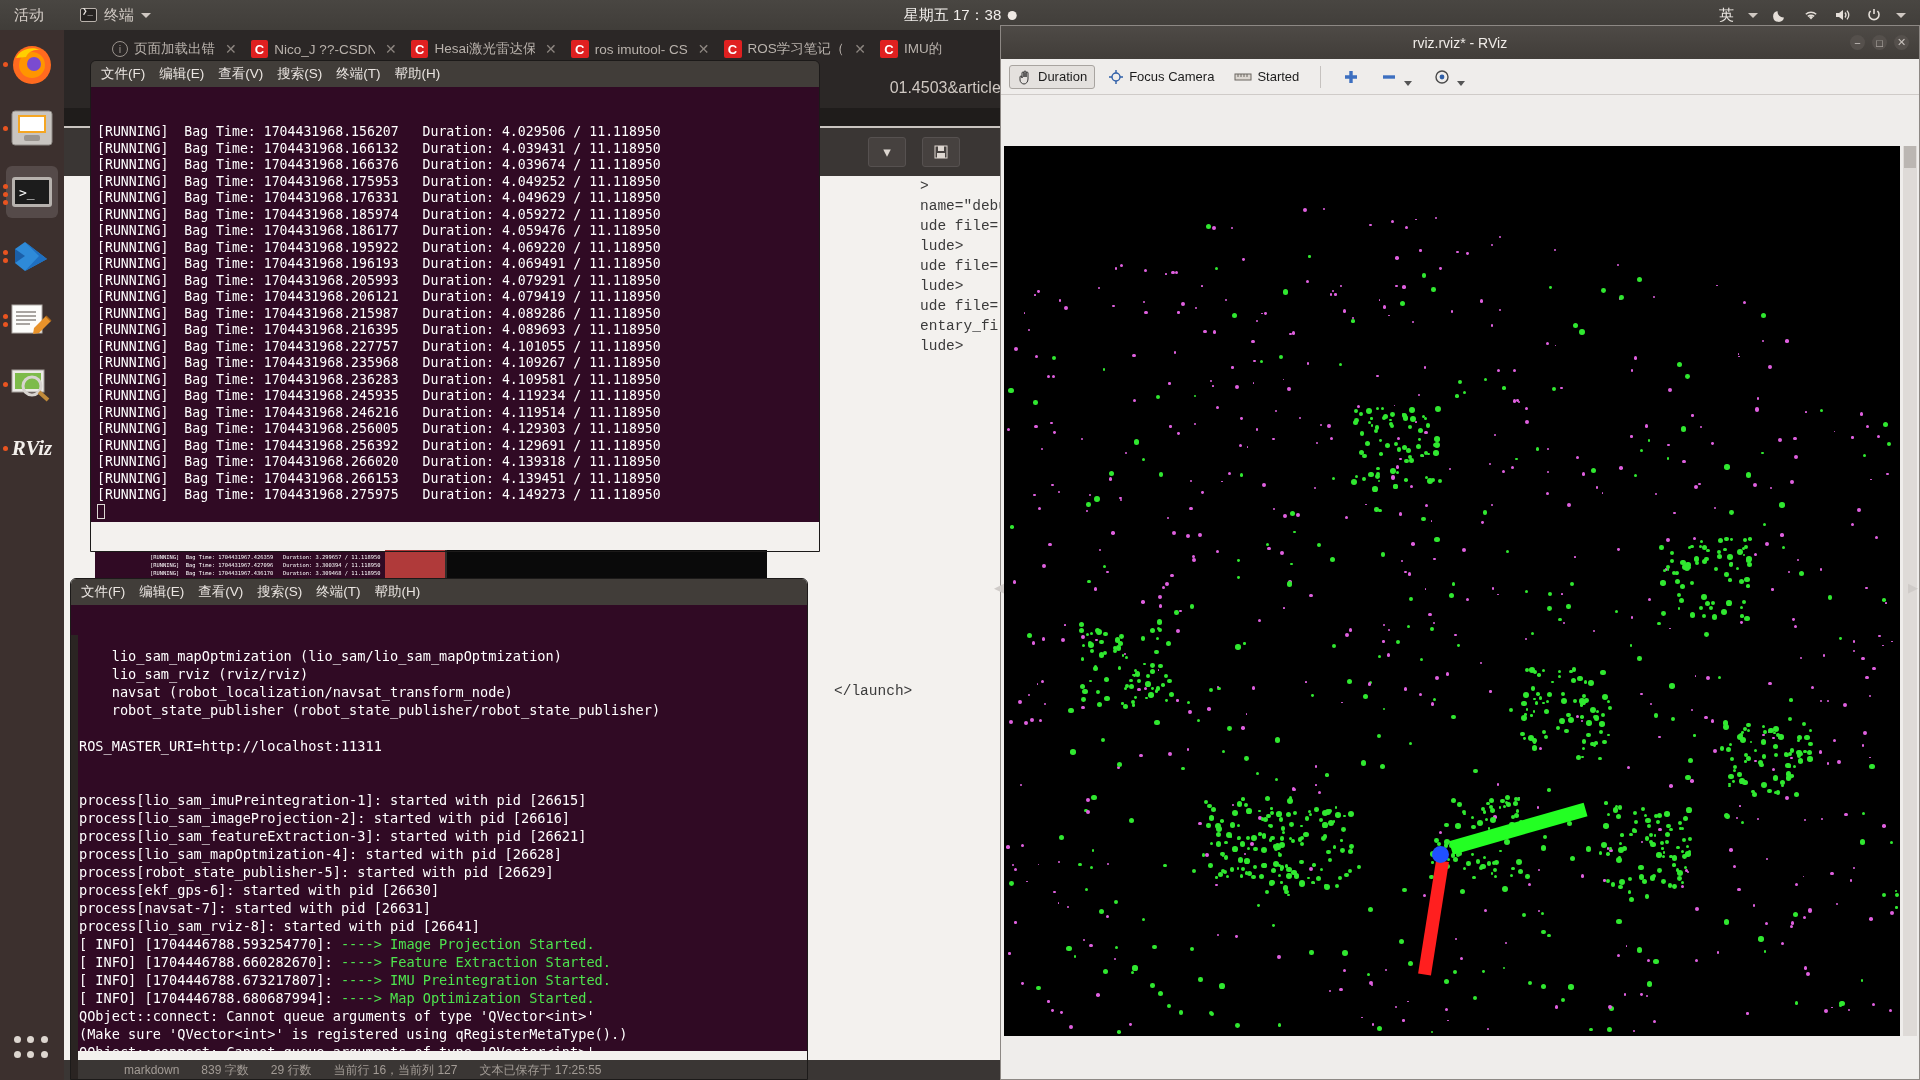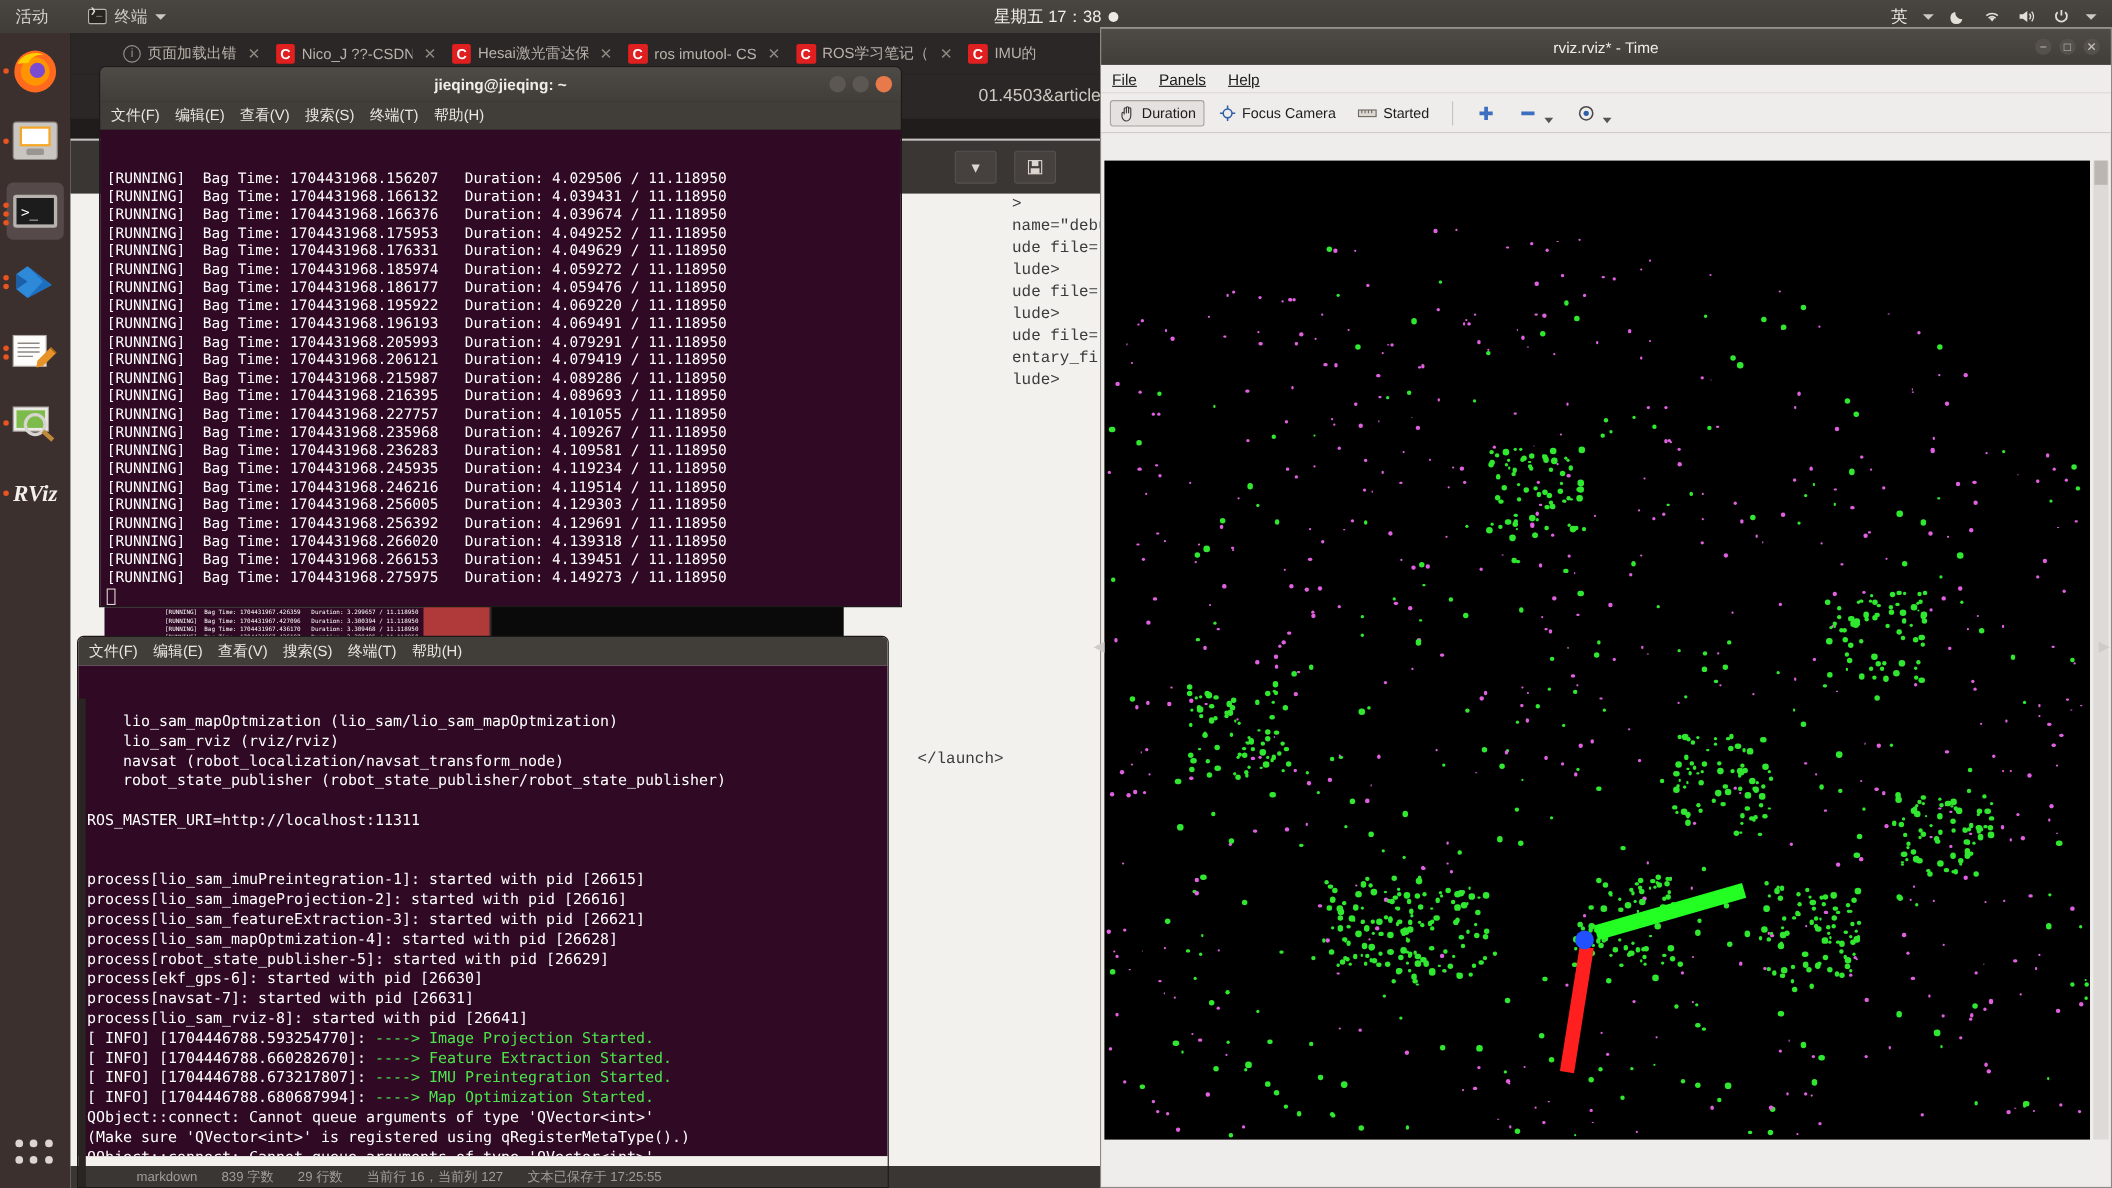--- a/index.html
+++ b/index.html
@@ -363,28 +363,20 @@
 
   <div class="mini-win"><span id="mini-lines"><div>[RUNNING]  Bag Time: 1704431967.426359   Duration: 3.299657 / 11.118950</div><div>[RUNNING]  Bag Time: 1704431967.427096   Duration: 3.300394 / 11.118950</div><div>[RUNNING]  Bag Time: 1704431967.436170   Duration: 3.309468 / 11.118950</div><div>[RUNNING]  Bag Time: 1704431967.436197   Duration: 3.309495 / 11.118950</div></span></div>
   <div class="mini-chip">
       <span>▫</span>
       <span>▫</span>
     </div>
   <div class="mini-red"></div>
   <div class="mini-dark"></div>
 
   <div class="term1">
-    <div class="term1-title">
-      <span>jieqing@jieqing: ~</span>
-      <span class="wbtns">
-        <span class="wbtn"></span>
-        <span class="wbtn"></span>
-        <span class="wbtn close"></span>
-      </span>
-    </div>
     <div class="term-menu">
       <span>文件(F)</span>
       <span>编辑(E)</span>
       <span>查看(V)</span>
       <span>搜索(S)</span>
       <span>终端(T)</span>
       <span>帮助(H)</span>
     </div>
     <div class="term1-body">
       <span id="bag-lines"><div>[RUNNING]  Bag Time: 1704431968.156207   Duration: 4.029506 / 11.118950</div><div>[RUNNING]  Bag Time: 1704431968.166132   Duration: 4.039431 / 11.118950</div><div>[RUNNING]  Bag Time: 1704431968.166376   Duration: 4.039674 / 11.118950</div><div>[RUNNING]  Bag Time: 1704431968.175953   Duration: 4.049252 / 11.118950</div><div>[RUNNING]  Bag Time: 1704431968.176331   Duration: 4.049629 / 11.118950</div><div>[RUNNING]  Bag Time: 1704431968.185974   Duration: 4.059272 / 11.118950</div><div>[RUNNING]  Bag Time: 1704431968.186177   Duration: 4.059476 / 11.118950</div><div>[RUNNING]  Bag Time: 1704431968.195922   Duration: 4.069220 / 11.118950</div><div>[RUNNING]  Bag Time: 1704431968.196193   Duration: 4.069491 / 11.118950</div><div>[RUNNING]  Bag Time: 1704431968.205993   Duration: 4.079291 / 11.118950</div><div>[RUNNING]  Bag Time: 1704431968.206121   Duration: 4.079419 / 11.118950</div><div>[RUNNING]  Bag Time: 1704431968.215987   Duration: 4.089286 / 11.118950</div><div>[RUNNING]  Bag Time: 1704431968.216395   Duration: 4.089693 / 11.118950</div><div>[RUNNING]  Bag Time: 1704431968.227757   Duration: 4.101055 / 11.118950</div><div>[RUNNING]  Bag Time: 1704431968.235968   Duration: 4.109267 / 11.118950</div><div>[RUNNING]  Bag Time: 1704431968.236283   Duration: 4.109581 / 11.118950</div><div>[RUNNING]  Bag Time: 1704431968.245935   Duration: 4.119234 / 11.118950</div><div>[RUNNING]  Bag Time: 1704431968.246216   Duration: 4.119514 / 11.118950</div><div>[RUNNING]  Bag Time: 1704431968.256005   Duration: 4.129303 / 11.118950</div><div>[RUNNING]  Bag Time: 1704431968.256392   Duration: 4.129691 / 11.118950</div><div>[RUNNING]  Bag Time: 1704431968.266020   Duration: 4.139318 / 11.118950</div><div>[RUNNING]  Bag Time: 1704431968.266153   Duration: 4.139451 / 11.118950</div><div>[RUNNING]  Bag Time: 1704431968.275975   Duration: 4.149273 / 11.118950</div></span><span class="term-cursor"></span>
@@ -401,31 +393,26 @@
       <span>帮助(H)</span>
     </div>
     <div class="term2-scroll"></div>
     <div class="term2-body">
       <span id="launch-lines"><div>    lio_sam_mapOptmization (lio_sam/lio_sam_mapOptmization)</div><div>    lio_sam_rviz (rviz/rviz)</div><div>    navsat (robot_localization/navsat_transform_node)</div><div>    robot_state_publisher (robot_state_publisher/robot_state_publisher)</div><div>&nbsp;</div><div>ROS_MASTER_URI=http://localhost:11311</div><div>&nbsp;</div><div>&nbsp;</div><div>process[lio_sam_imuPreintegration-1]: started with pid [26615]</div><div>process[lio_sam_imageProjection-2]: started with pid [26616]</div><div>process[lio_sam_featureExtraction-3]: started with pid [26621]</div><div>process[lio_sam_mapOptmization-4]: started with pid [26628]</div><div>process[robot_state_publisher-5]: started with pid [26629]</div><div>process[ekf_gps-6]: started with pid [26630]</div><div>process[navsat-7]: started with pid [26631]</div><div>process[lio_sam_rviz-8]: started with pid [26641]</div><div><span>[ INFO] [1704446788.593254770]: </span><span class="grn">----&gt; Image Projection Started.</span></div><div><span>[ INFO] [1704446788.660282670]: </span><span class="grn">----&gt; Feature Extraction Started.</span></div><div><span>[ INFO] [1704446788.673217807]: </span><span class="grn">----&gt; IMU Preintegration Started.</span></div><div><span>[ INFO] [1704446788.680687994]: </span><span class="grn">----&gt; Map Optimization Started.</span></div><div>QObject::connect: Cannot queue arguments of type 'QVector&lt;int&gt;'</div><div>(Make sure 'QVector&lt;int&gt;' is registered using qRegisterMetaType().)</div><div>QObject::connect: Cannot queue arguments of type 'QVector&lt;int&gt;'</div></span>
     </div>
   </div>
 
   <div class="rviz">
     <div class="rviz-title">
-      <span>rviz.rviz* - Time</span>
+      <span>rviz.rviz* - RViz</span>
       <span class="rviz-wbtns">
         <span class="rviz-wbtn">−</span>
         <span class="rviz-wbtn">□</span>
         <span class="rviz-wbtn">✕</span>
       </span>
-    </div>
-    <div class="rviz-menu">
-      <span><u>File</u></span>
-      <span><u>Panels</u></span>
-      <span><u>Help</u></span>
     </div>
     <div class="rviz-toolbar">
       <span class="tb-btn sel">
         <svg width="16" height="16" viewBox="0 0 16 16">
             <path d="M5 9V4a1 1 0 0 1 2 0v4V3a1 1 0 0 1 2 0v5V4a1 1 0 0 1 2 0v6c0 3-2 5-4 5s-4-2-4-4V8a1 1 0 0 1 2 0z" fill="none" stroke="#333" stroke-width="1"></path>
           </svg>
         <span>Duration</span>
       </span>
       <span class="tb-btn">
         <svg width="16" height="16" viewBox="0 0 16 16">

